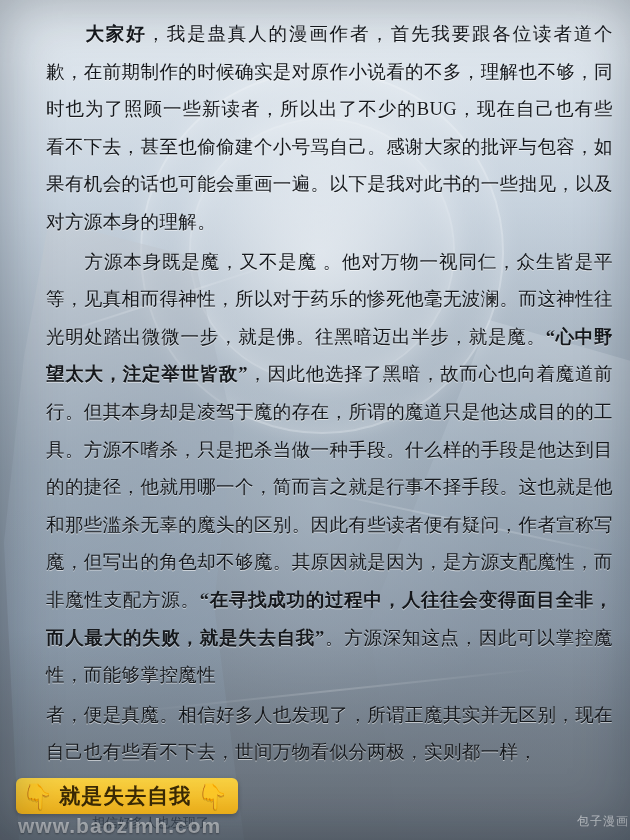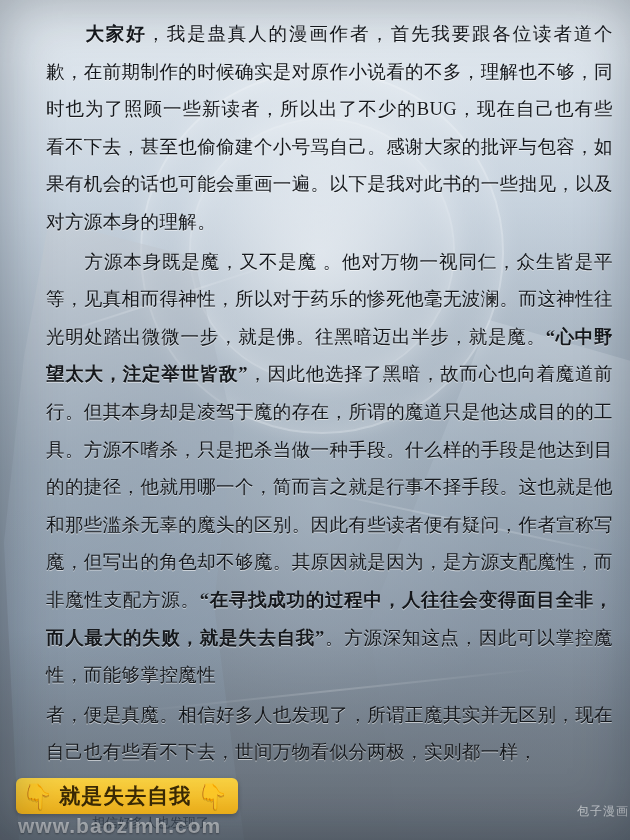--- a/index.html
+++ b/index.html
@@ -171,21 +171,21 @@
     font-size: 21px;
     font-weight: bold;
     color: rgba(255,255,255,0.55);
     letter-spacing: 1px;
     text-shadow: 0 1px 2px rgba(0,0,0,0.35);
     font-family: "Liberation Sans", sans-serif;
   }
   .wm-right {
     position: absolute;
     right: 10px;
-    bottom: 20px;
+    bottom: 10px;
     font-size: 12px;
     color: rgba(255,255,255,0.62);
     letter-spacing: 1px;
     font-family: "Liberation Sans", sans-serif;
   }
   .edge-shadow {
     position: absolute;
     inset: 0;
     pointer-events: none;
     box-shadow: inset 0 0 60px rgba(10,20,35,0.35);

